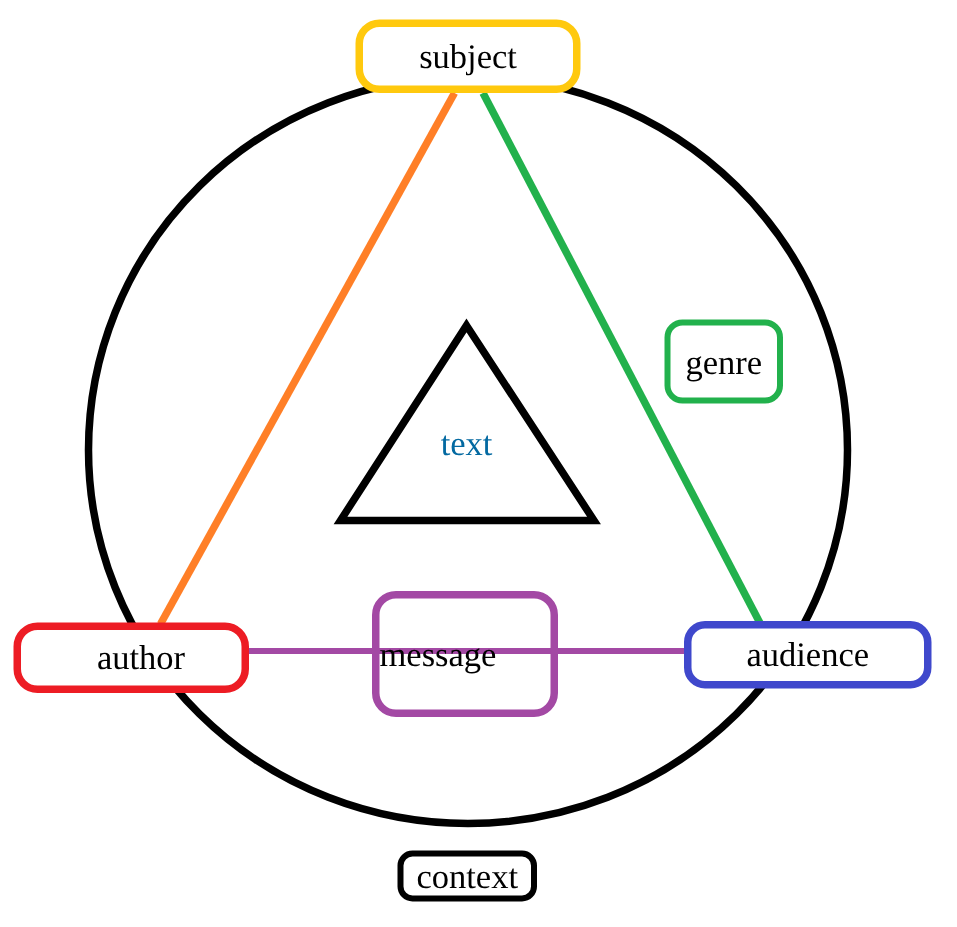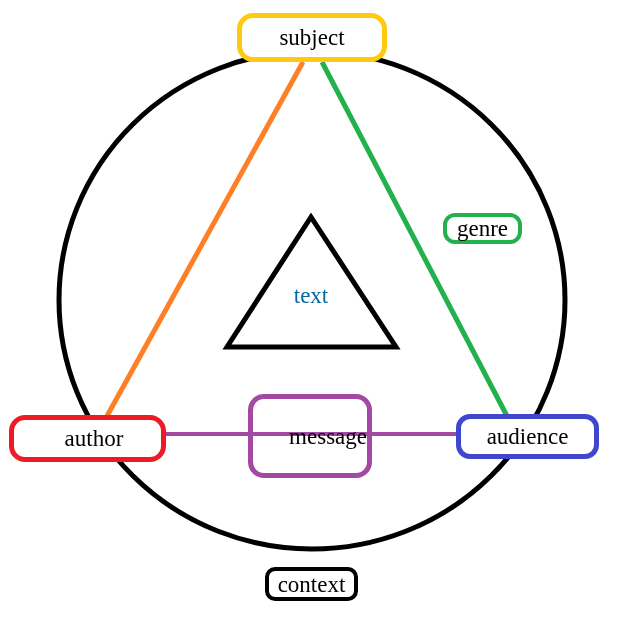--- a/index.html
+++ b/index.html
@@ -27,39 +27,38 @@
     border-style: solid;
     display: flex;
     align-items: center;
     justify-content: center;
     font-size: 23px;
     color: #000000;
     line-height: 1;
   }
   .node-subject   { left: 237px; top: 13px;  width: 150px; height: 49px; border-width: 5px; border-radius: 16px; }
   .node-exigence  { left: 83px;  top: 214px; width: 105px; height: 39px; border-width: 4px; border-radius: 12px; }
-  .node-genre     { left: 443px; top: 213px; width: 79px;  height: 31px; border-width: 4px; border-radius: 12px; }
+  .node-genre     { left: 443px; top: 213px; width: 79px;  height: 56px; border-width: 4px; border-radius: 12px; }
   .node-author    { left: 9px;   top: 415px; width: 157px; height: 47px; border-width: 5px; border-radius: 16px; }
-  .node-audience  { left: 456px; top: 414px; width: 143px; height: 45px; border-width: 5px; border-radius: 14px; }
+  .node-audience  { left: 456px; top: 414px; width: 165px; height: 45px; border-width: 5px; border-radius: 14px; }
   .node-context   { left: 265px; top: 567px; width: 93px;  height: 34px; border-width: 4px; border-radius: 10px; font-family: Liberation Serif, serif; }
   .node-message-purpose {
     left: 248px; top: 394px; width: 124px; height: 84px;
     border-width: 5px; border-radius: 16px;
     background: transparent;
     flex-direction: column;
     align-items: stretch;
     justify-content: space-between;
     padding: 0;
   }
   .mp-half {
     flex: 1;
     display: flex;
     align-items: center;
-    justify-content: flex-end;
-    padding-left: 16px;
+    justify-content: flex-start;
   }
   .text-label {
     position: absolute;
     left: 271px;
     top: 283px;
     width: 80px;
     text-align: center;
     font-size: 23px;
     color: #0369a1;
   }

